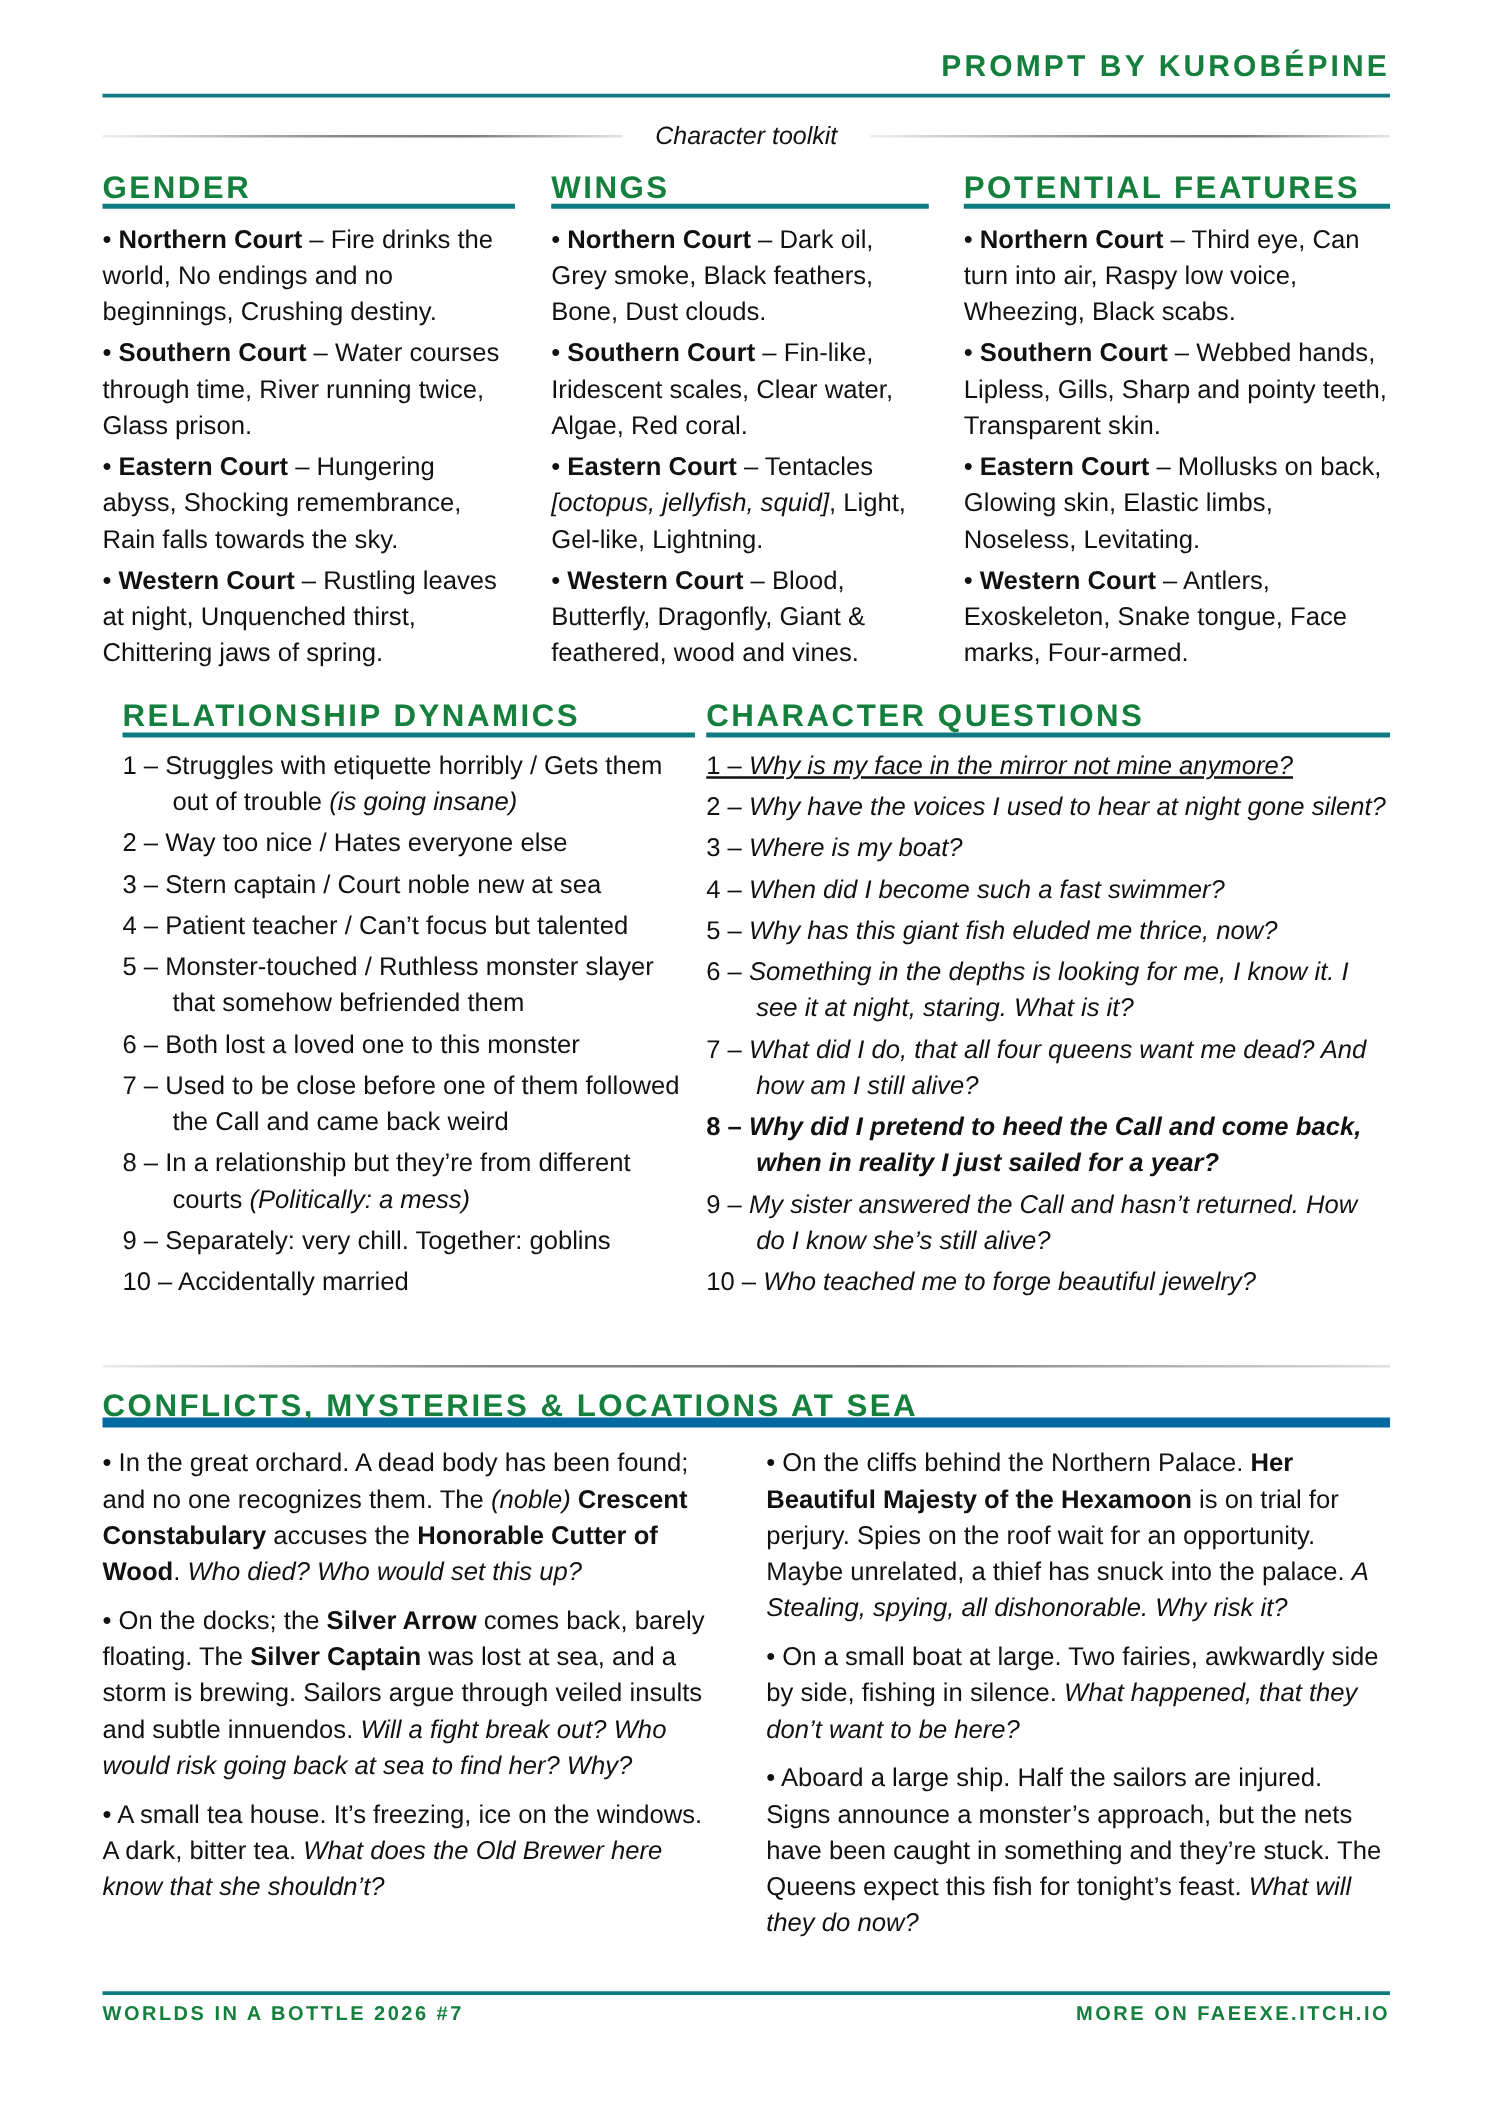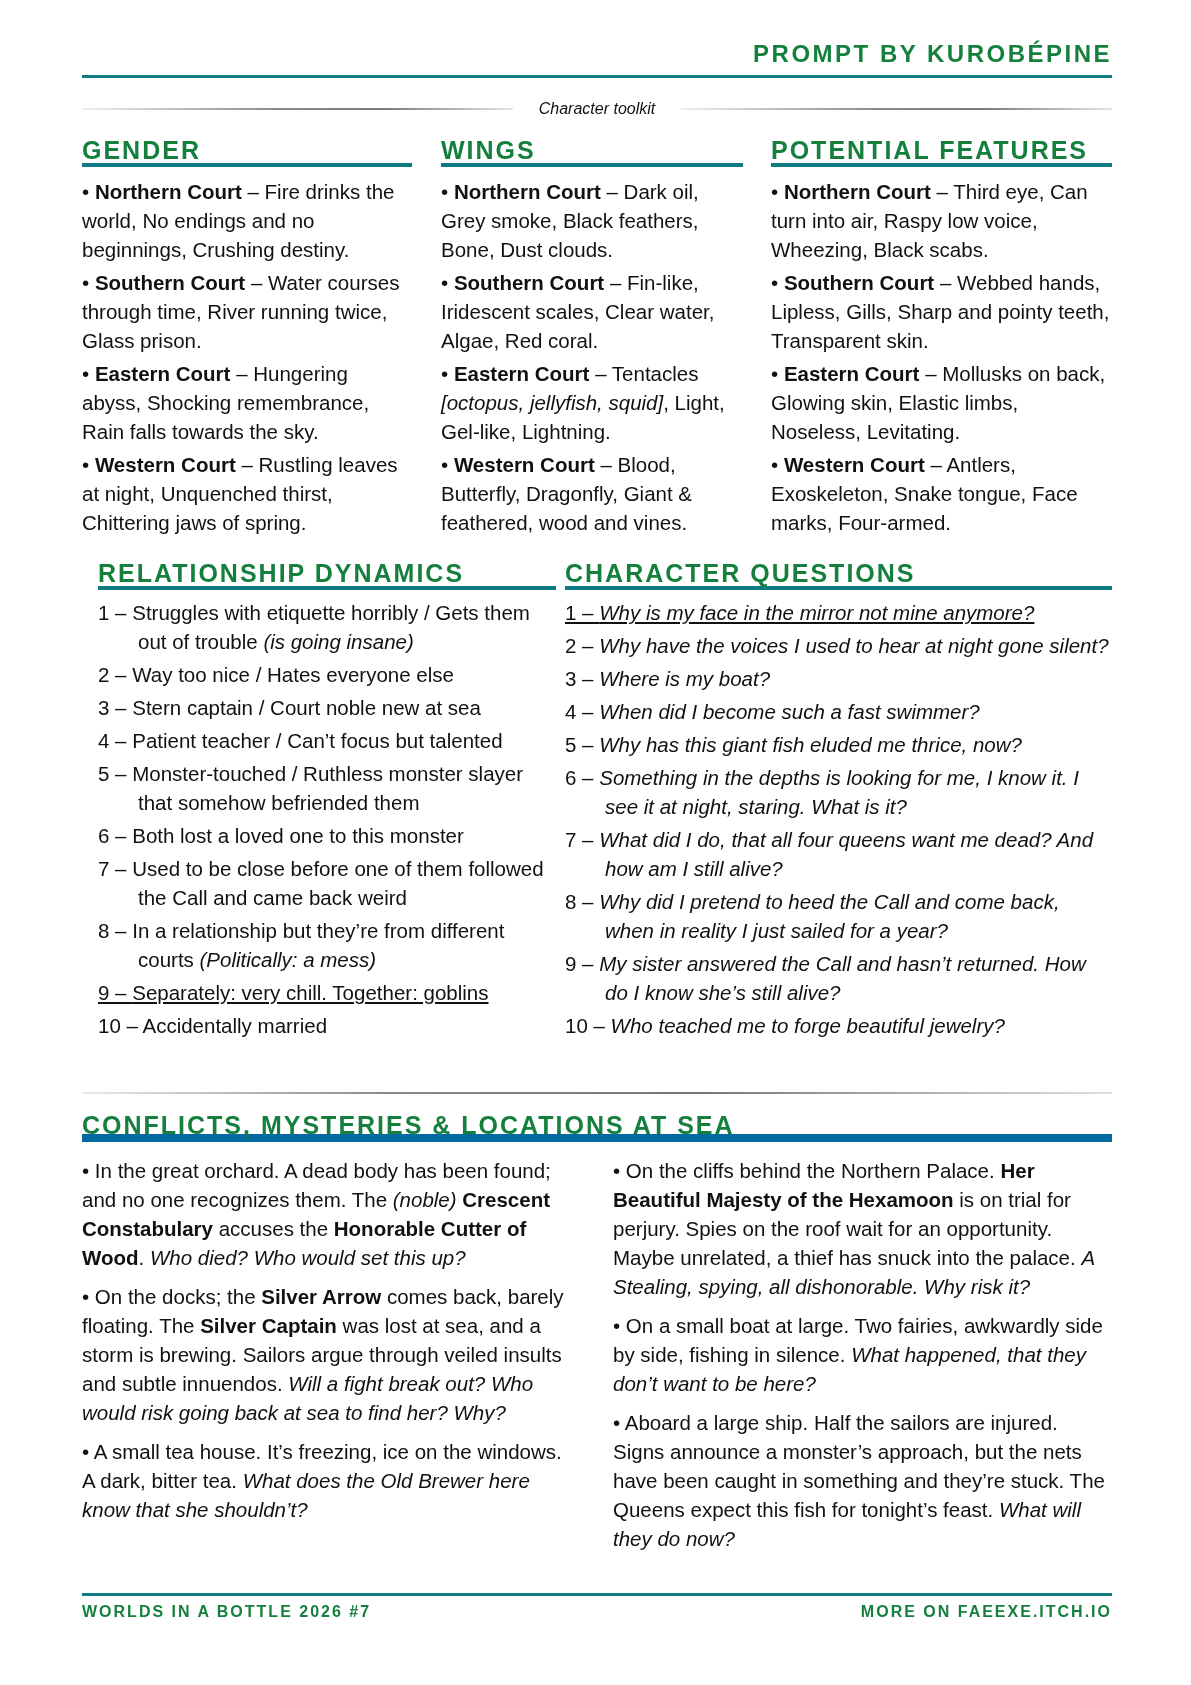--- a/index.html
+++ b/index.html
@@ -24,21 +24,21 @@
   .rule-top {
     position: absolute; left: 82px; top: 75px; width: 1030px; height: 3px; background: #0e7a82;
   }
   .subtitle-row {
     position: absolute; left: 82px; top: 96px; width: 1030px; height: 26px;
     display: flex; align-items: center;
   }
   .fade-line { flex: 1; height: 2px;
     background: linear-gradient(90deg, rgba(150,150,150,0.15), #8a8a8a 45%, #7a7a7a 70%, rgba(150,150,150,0.25)); }
   .subtitle {
-    padding: 0 26px; font-style: italic; font-size: 16px; color: #111;
+    padding: 0 26px; font-style: italic; font-size: 20px; color: #111;
   }
   .col { position: absolute; }
   .col-h {
     font-size: 25px; height: 34px; line-height: 34px;
     border-bottom: 4px solid #0e7a82; padding-bottom: 2px;
   }
   .entries { margin-top: 10px; font-size: 20.5px; line-height: 29px; }
   .entry { margin-bottom: 4px; }
   .entry b { font-weight: bold; }
   .list { margin-top: 8px; font-size: 20.5px; line-height: 29px; }
@@ -110,36 +110,36 @@
   <div class="col-h display">Relationship Dynamics</div>
   <div class="list" id="rel-list">
       <div class="li hang" style="display: block;"><span class="num">1 – </span><span class="">Struggles with etiquette horribly / Gets them out of trouble </span><span class="it">(is going insane)</span></div>
       <div class="li hang" style="display: block;"><span class="num">2 – </span><span class="">Way too nice / Hates everyone else</span></div>
       <div class="li hang" style="display: block;"><span class="num">3 – </span><span class="">Stern captain / Court noble new at sea</span></div>
       <div class="li hang" style="display: block;"><span class="num">4 – </span><span class="">Patient teacher / Can’t focus but talented</span></div>
       <div class="li hang" style="display: block;"><span class="num">5 – </span><span class="">Monster-touched / Ruthless monster slayer that somehow befriended them</span></div>
       <div class="li hang" style="display: block;"><span class="num">6 – </span><span class="">Both lost a loved one to this monster</span></div>
       <div class="li hang" style="display: block;"><span class="num">7 – </span><span class="">Used to be close before one of them followed the Call and came back weird</span></div>
       <div class="li hang" style="display: block;"><span class="num">8 – </span><span class="">In a relationship but they’re from different courts </span><span class="it">(Politically: a mess)</span></div>
-      <div class="li hang" style="display: block; text-decoration: underline;"><span class="num">9 – </span><span class="">Separately: very chill. Together: goblins</span></div>
+      <div class="li hang" style="display: block;"><span class="num">9 – </span><span class="">Separately: very chill. Together: goblins</span></div>
       <div class="li hang" style="display: block;"><span class="num">10 – </span><span class="">Accidentally married</span></div>
     </div>
 </div>
 
 <div class="col" style="left:565px; top:556px; width:547px;">
   <div class="col-h display">Character Questions</div>
   <div class="list" id="q-list">
       <div class="li hang" style="display: block; text-decoration: underline;"><span class="num">1 – </span><span class="it">Why is my face in the mirror not mine anymore?</span></div>
       <div class="li hang" style="display: block;"><span class="num">2 – </span><span class="it">Why have the voices I used to hear at night gone silent?</span></div>
       <div class="li hang" style="display: block;"><span class="num">3 – </span><span class="it">Where is my boat?</span></div>
       <div class="li hang" style="display: block;"><span class="num">4 – </span><span class="it">When did I become such a fast swimmer?</span></div>
       <div class="li hang" style="display: block;"><span class="num">5 – </span><span class="it">Why has this giant fish eluded me thrice, now?</span></div>
       <div class="li hang" style="display: block;"><span class="num">6 – </span><span class="it">Something in the depths is looking for me, I know it. I see it at night, staring. What is it?</span></div>
       <div class="li hang" style="display: block;"><span class="num">7 – </span><span class="it">What did I do, that all four queens want me dead? And how am I still alive?</span></div>
-      <div class="li hang" style="display: block;"><span class="num">8 – </span><span class="it">Why did I pretend to heed the Call and come back, when in reality I just sailed for a year?</span></div>
+      <div class="li hang" style="display: block; font-weight: bold;"><span class="num">8 – </span><span class="it">Why did I pretend to heed the Call and come back, when in reality I just sailed for a year?</span></div>
       <div class="li hang" style="display: block;"><span class="num">9 – </span><span class="it">My sister answered the Call and hasn’t returned. How do I know she’s still alive?</span></div>
       <div class="li hang" style="display: block;"><span class="num">10 – </span><span class="it">Who teached me to forge beautiful jewelry?</span></div>
     </div>
 </div>
 
 <div class="rule-mid"></div>
 
 <div class="conflicts-head display">Conflicts, Mysteries &amp; Locations at Sea</div>
 
 <div class="col" id="conf-left" style="left:82px; top:1156px; width:492px;">

